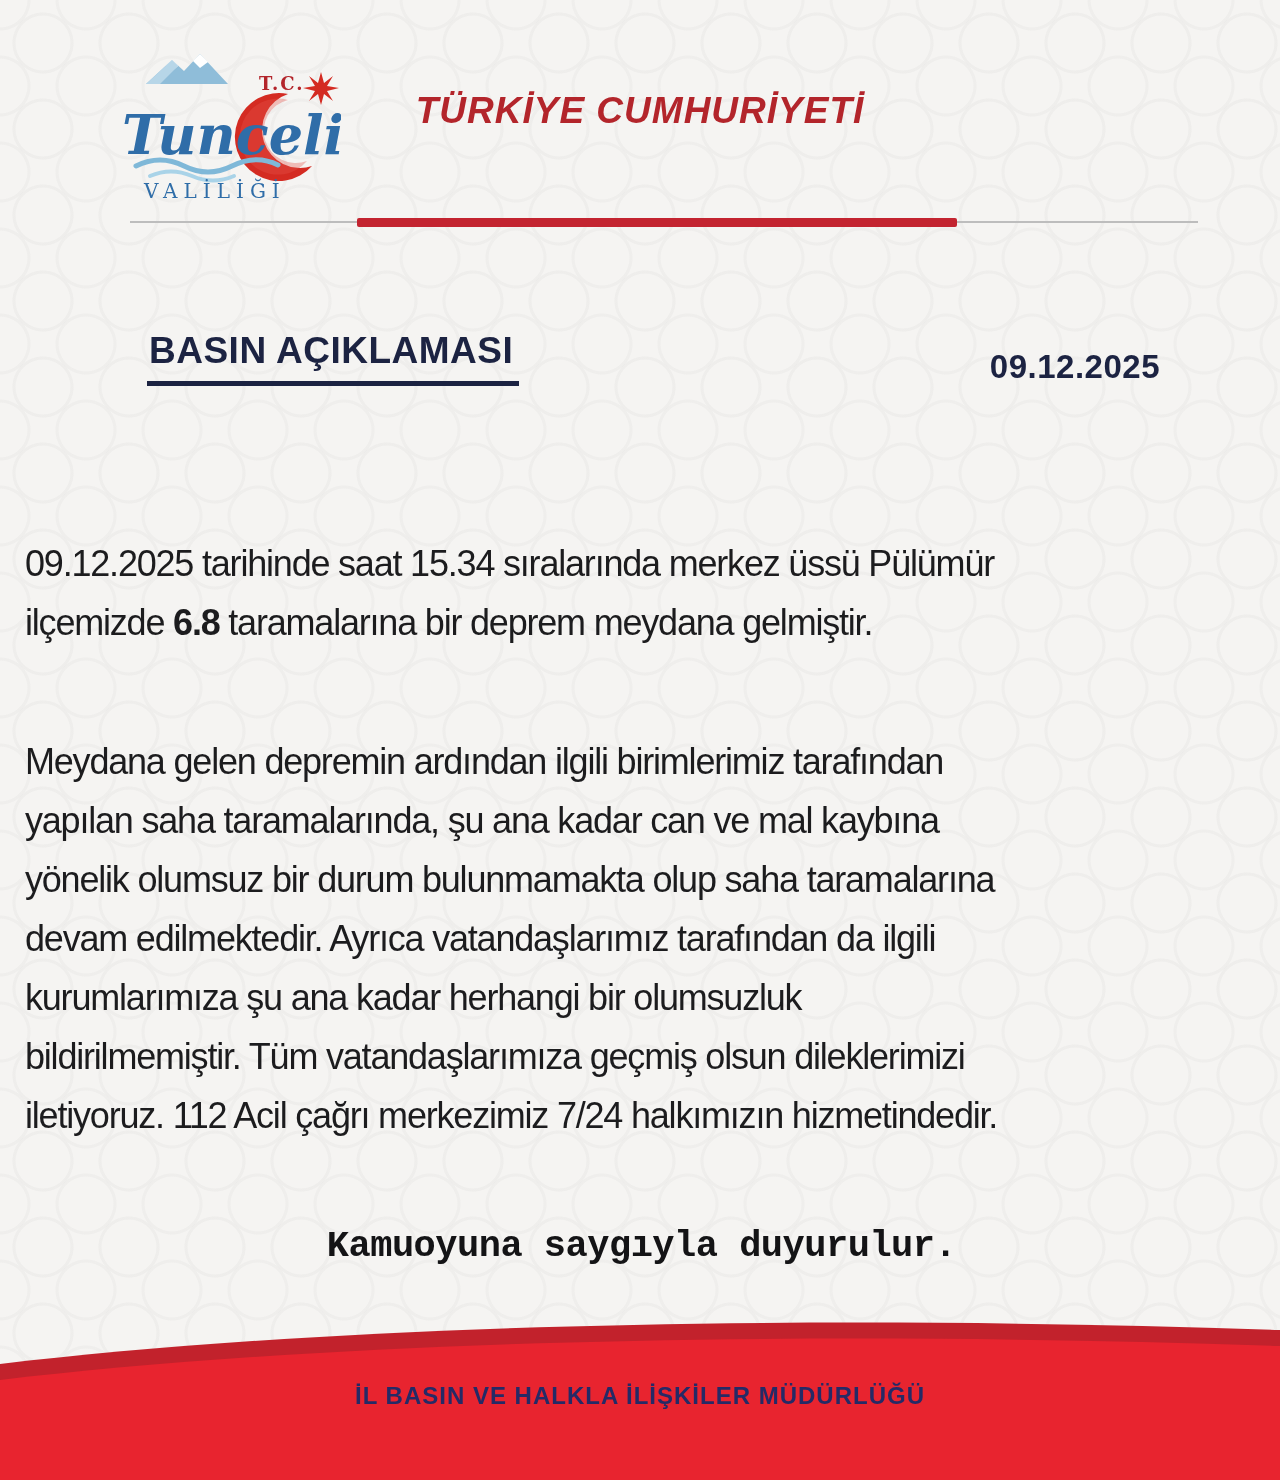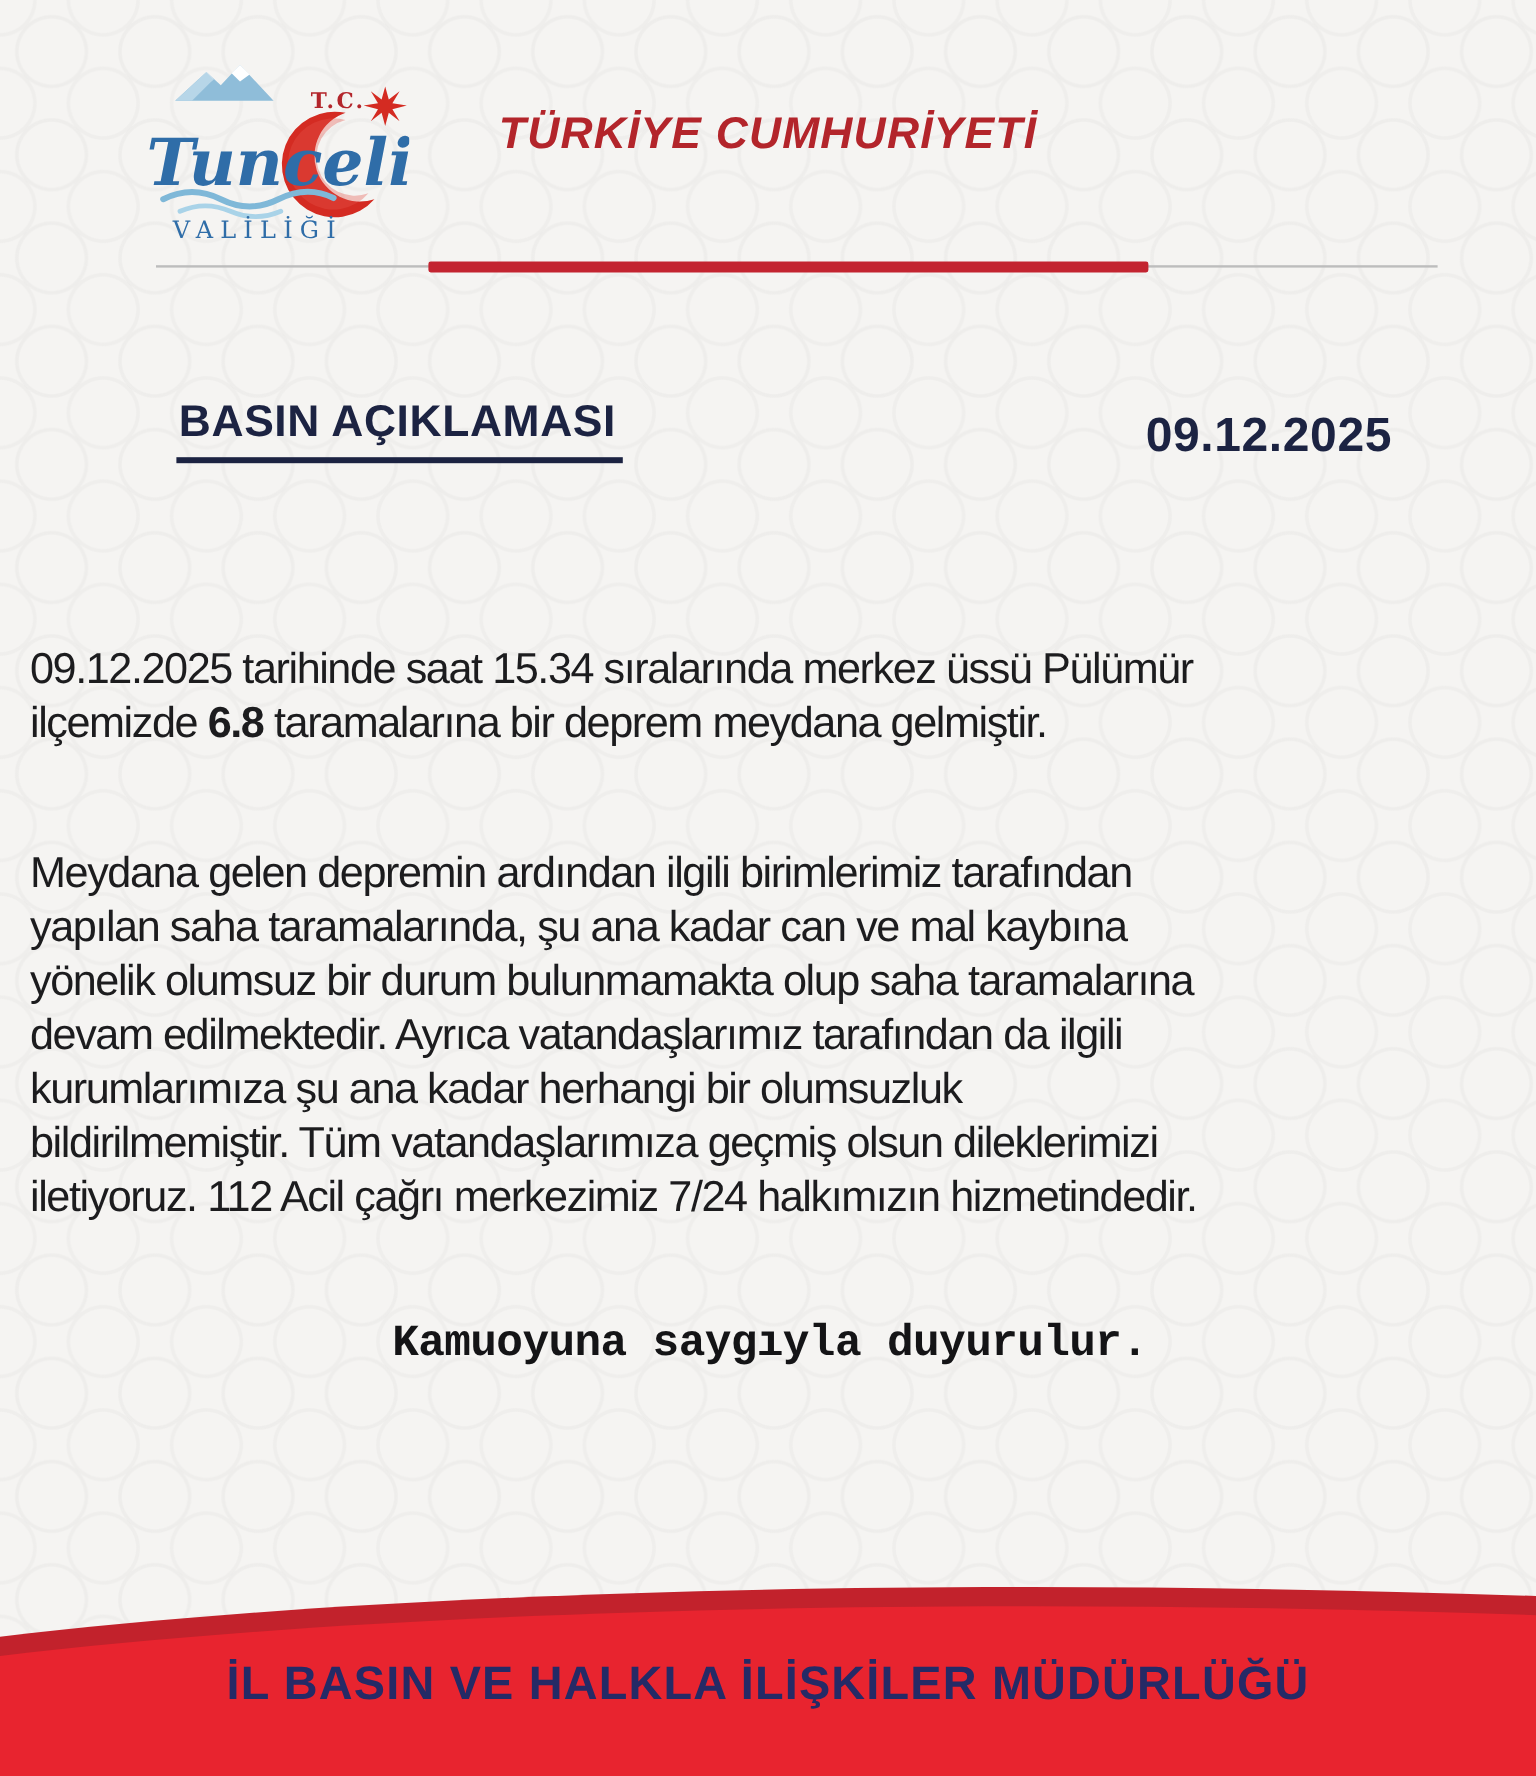--- a/index.html
+++ b/index.html
@@ -43,52 +43,52 @@
     position:absolute;top:330px;left:115px;right:120px;
     display:flex;justify-content:space-between;align-items:flex-end;margin-left:32px;
   }
   .press-title{
     font-size:37px;font-weight:800;color:var(--navy);
     letter-spacing:0.5px;
     padding:0 6px 9px 2px;
     border-bottom:5px solid var(--navy);
   }
   .press-date{
-    font-size:40px;font-weight:800;color:var(--navy);
+    font-size:33px;font-weight:800;color:var(--navy);
     letter-spacing:0.5px;
   }
   .body-text{
     position:absolute;top:534px;left:25px;right:22px;
     color:#1c1c1e;
   }
   .para{
     margin:0 0 80px 0;
     font-size:36px;
-    line-height:45px;
+    line-height:59px;
     letter-spacing:-1.2px;
     white-space:pre-line;
   }
   .para b{font-weight:700;}
   .closing{
     margin:38px 0 0 0;
     text-align:center;
     font-size:37px;
     font-weight:700;
     letter-spacing:-0.5px;
     color:#141416;
     font-family:Liberation Mono, monospace;
   }
   .footer{
     position:absolute;left:0;bottom:0;width:1280px;height:160px;
   }
   .footer svg{position:absolute;left:0;top:0;width:1280px;height:160px;display:block;}
   .footer-label{
     position:absolute;left:0;right:0;top:62px;
     text-align:center;
-    font-size:39px;
+    font-size:24px;
     font-weight:700;
     letter-spacing:1px;
     color:var(--footer_navy);
   }
 </style>
 </head>
 <body>
 
 <div class="page">
 

